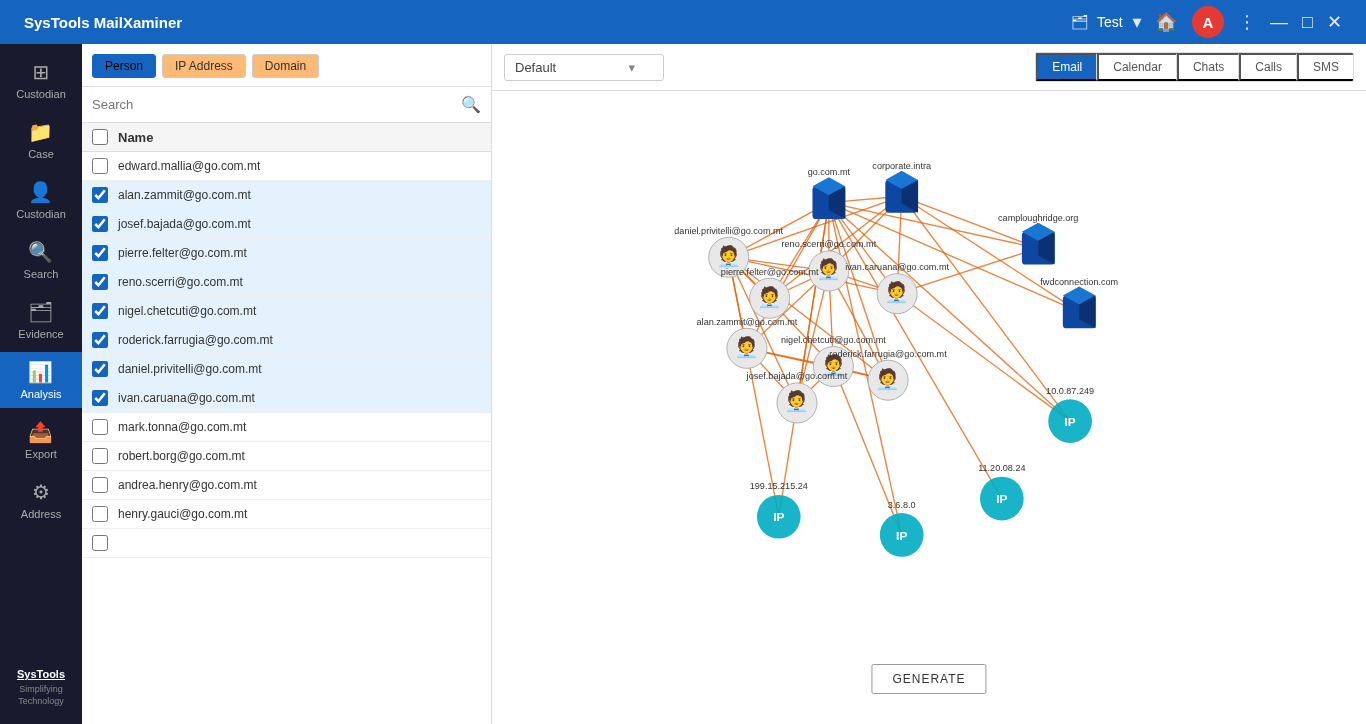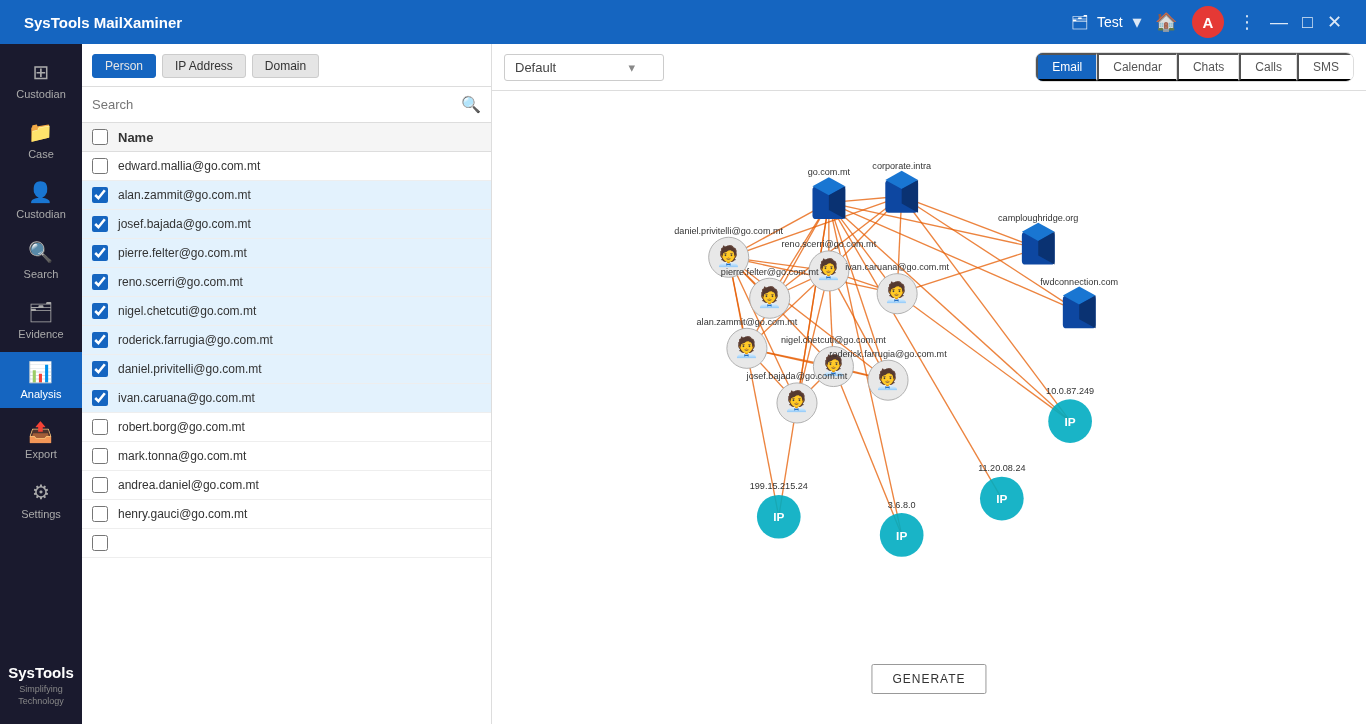--- a/index.html
+++ b/index.html
@@ -46,23 +46,23 @@
     .left-panel {
       width: 410px; background: white; border-right: 1px solid #ddd;
       display: flex; flex-direction: column; height: 680px;
     }
     .filter-tabs {
       display: flex; gap: 6px; padding: 10px 10px 8px;
       border-bottom: 1px solid #ddd;
     }
     .filter-tab {
       padding: 4px 12px; border: 1px solid #ccc; border-radius: 3px;
-      cursor: pointer; font-size: 12px; background: #e5e5e5; color: #333;
-    }
-    .filter-tab.active { background: #1565c0; color: #e5e5e5; border-color: #1565c0; }
+      cursor: pointer; font-size: 12px; background: #fdba74; color: #333;
+    }
+    .filter-tab.active { background: #1565c0; color: #000000; border-color: #1565c0; }
     .search-bar {
       display: flex; align-items: center; padding: 8px 10px;
       border-bottom: 1px solid #ddd;
     }
     .search-bar input {
       flex: 1; border: none; outline: none; font-size: 13px; color: #555;
     }
     .search-icon { color: #888; font-size: 16px; cursor: pointer; }
 
     
@@ -88,21 +88,21 @@
       display: flex; align-items: center; padding: 8px 12px;
       border-bottom: 1px solid #ddd; gap: 20px;
     }
     .dropdown-select {
       border: 1px solid #ccc; border-radius: 3px; padding: 5px 28px 5px 10px;
       font-size: 13px; color: #444; background: white; cursor: pointer;
       position: relative; display: flex; align-items: center; gap: 4px; min-width: 160px;
     }
     .dropdown-arrow { margin-left: auto; color: #888; }
 
-    .tab-group { display: flex; margin-left: auto; border: 1px solid #ddd; border-radius: 8px; overflow: hidden; }
+    .tab-group { display: flex; margin-left: auto; border: 1px solid #ddd; border-radius: 2px; overflow: hidden; }
     .tab-btn {
       padding: 5px 14px; font-size: 12px; cursor: pointer; background: white;
       border-right: 1px solid #ddd; color: #555;
     }
     .tab-btn:last-child { border-right: none; }
     .tab-btn.active { background: #1565c0; color: white; }
 
     
     .network-area { flex: 1; position: relative; overflow: hidden; }
     .network-svg { width: 100%; height: 100%; }
@@ -165,23 +165,23 @@
     <div class="sidebar-item active">
       <span class="s-icon">📊</span>
       <span>Analysis</span>
     </div>
     <div class="sidebar-item">
       <span class="s-icon">📤</span>
       <span>Export</span>
     </div>
     <div class="sidebar-item">
       <span class="s-icon">⚙</span>
-      <span>Settings</span>
-    </div>
-  <div style="margin-top: auto; padding: 12px 0px 8px; text-align: center; color: rgb(136, 136, 136); font-size: 9px; line-height: 1.4;"><span style="color:white;font-weight:bold;font-size:15px;">SysTools</span><br><span>Simplifying Technology</span></div>
+      <span>Address</span>
+    </div>
+  <div style="margin-top: auto; padding: 12px 0px 8px; text-align: center; color: rgb(136, 136, 136); font-size: 9px; line-height: 1.4;"><span style="color:white;font-weight:bold;font-size:11px;text-decoration:underline;">SysTools</span><br><span>Simplifying Technology</span></div>
     </div>
 
   <div class="left-panel">
     <div class="filter-tabs">
       <button class="filter-tab active">Person</button>
       <button class="filter-tab">IP Address</button>
       <button class="filter-tab">Domain</button>
     </div>
     <div class="search-bar">
       <input type="text" placeholder="Search" style="">
@@ -224,29 +224,29 @@
           <div class="table-row selected">
     <input type="checkbox" class="cb" checked="" style="">
     <span class="name-cell">daniel.privitelli@go.com.mt</span>
   </div>
           <div class="table-row selected">
     <input type="checkbox" class="cb" checked="" style="">
     <span class="name-cell">ivan.caruana@go.com.mt</span>
   </div>
           <div class="table-row">
     <input type="checkbox" class="cb" style="">
+    <span class="name-cell">mark.tonna@go.com.mt</span>
+  </div>
+          <div class="table-row">
+    <input type="checkbox" class="cb" style="">
     <span class="name-cell">robert.borg@go.com.mt</span>
   </div>
           <div class="table-row">
     <input type="checkbox" class="cb" style="">
-    <span class="name-cell">mark.tonna@go.com.mt</span>
-  </div>
-          <div class="table-row">
-    <input type="checkbox" class="cb" style="">
-    <span class="name-cell">andrea.daniel@go.com.mt</span>
+    <span class="name-cell">andrea.henry@go.com.mt</span>
   </div>
           <div class="table-row">
     <input type="checkbox" class="cb" style="">
     <span class="name-cell">henry.gauci@go.com.mt</span>
   </div>
           <div class="table-row">
     <input type="checkbox" class="cb" style="">
   </div>
         </div>
     </div>

